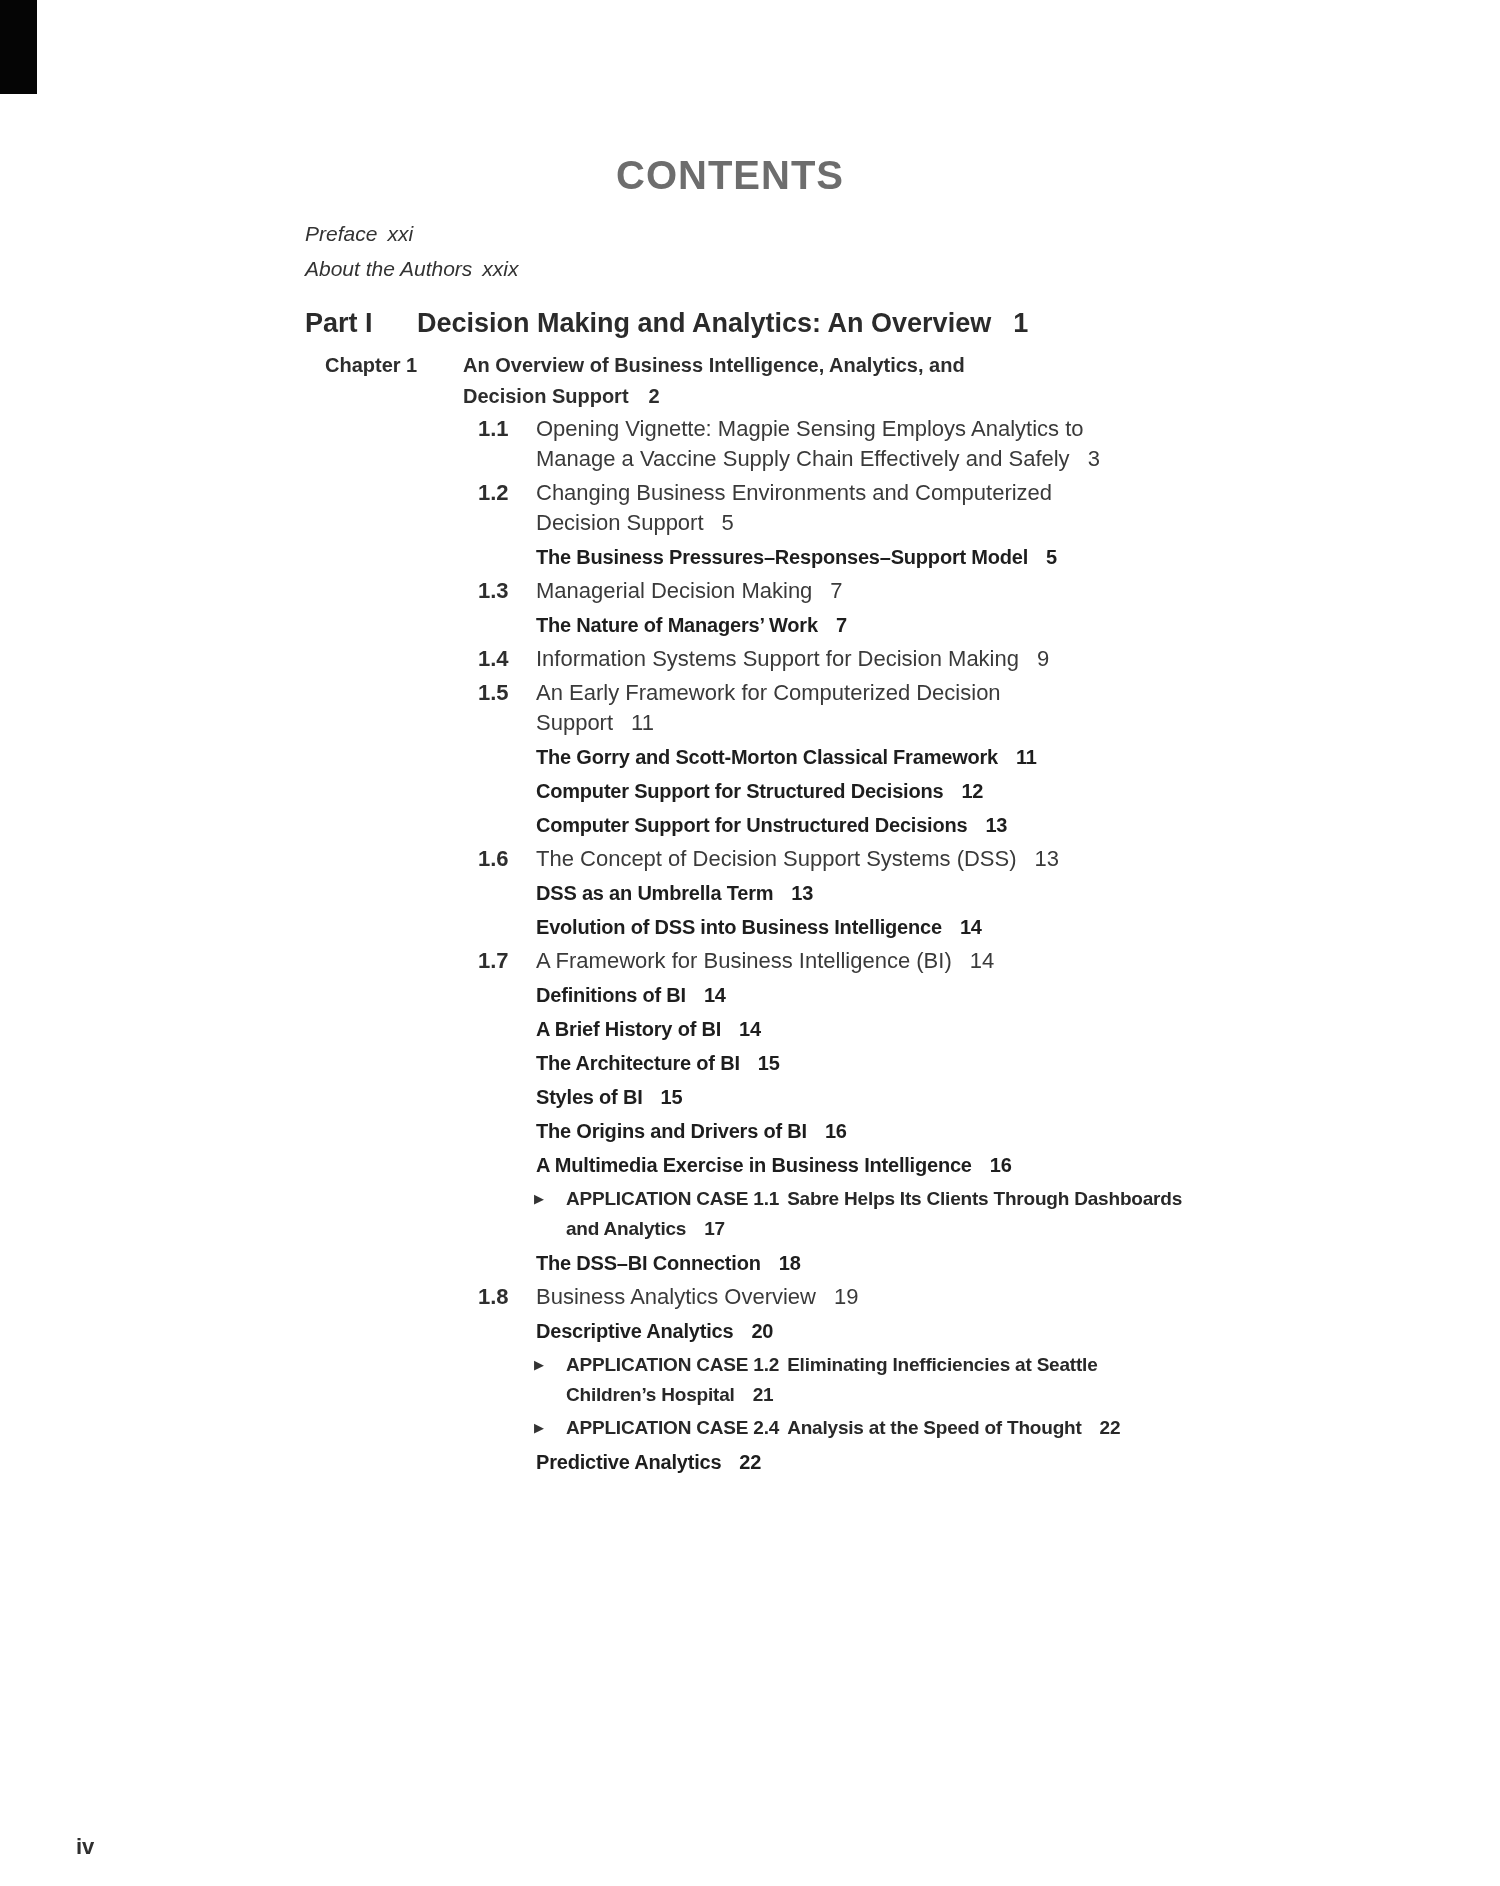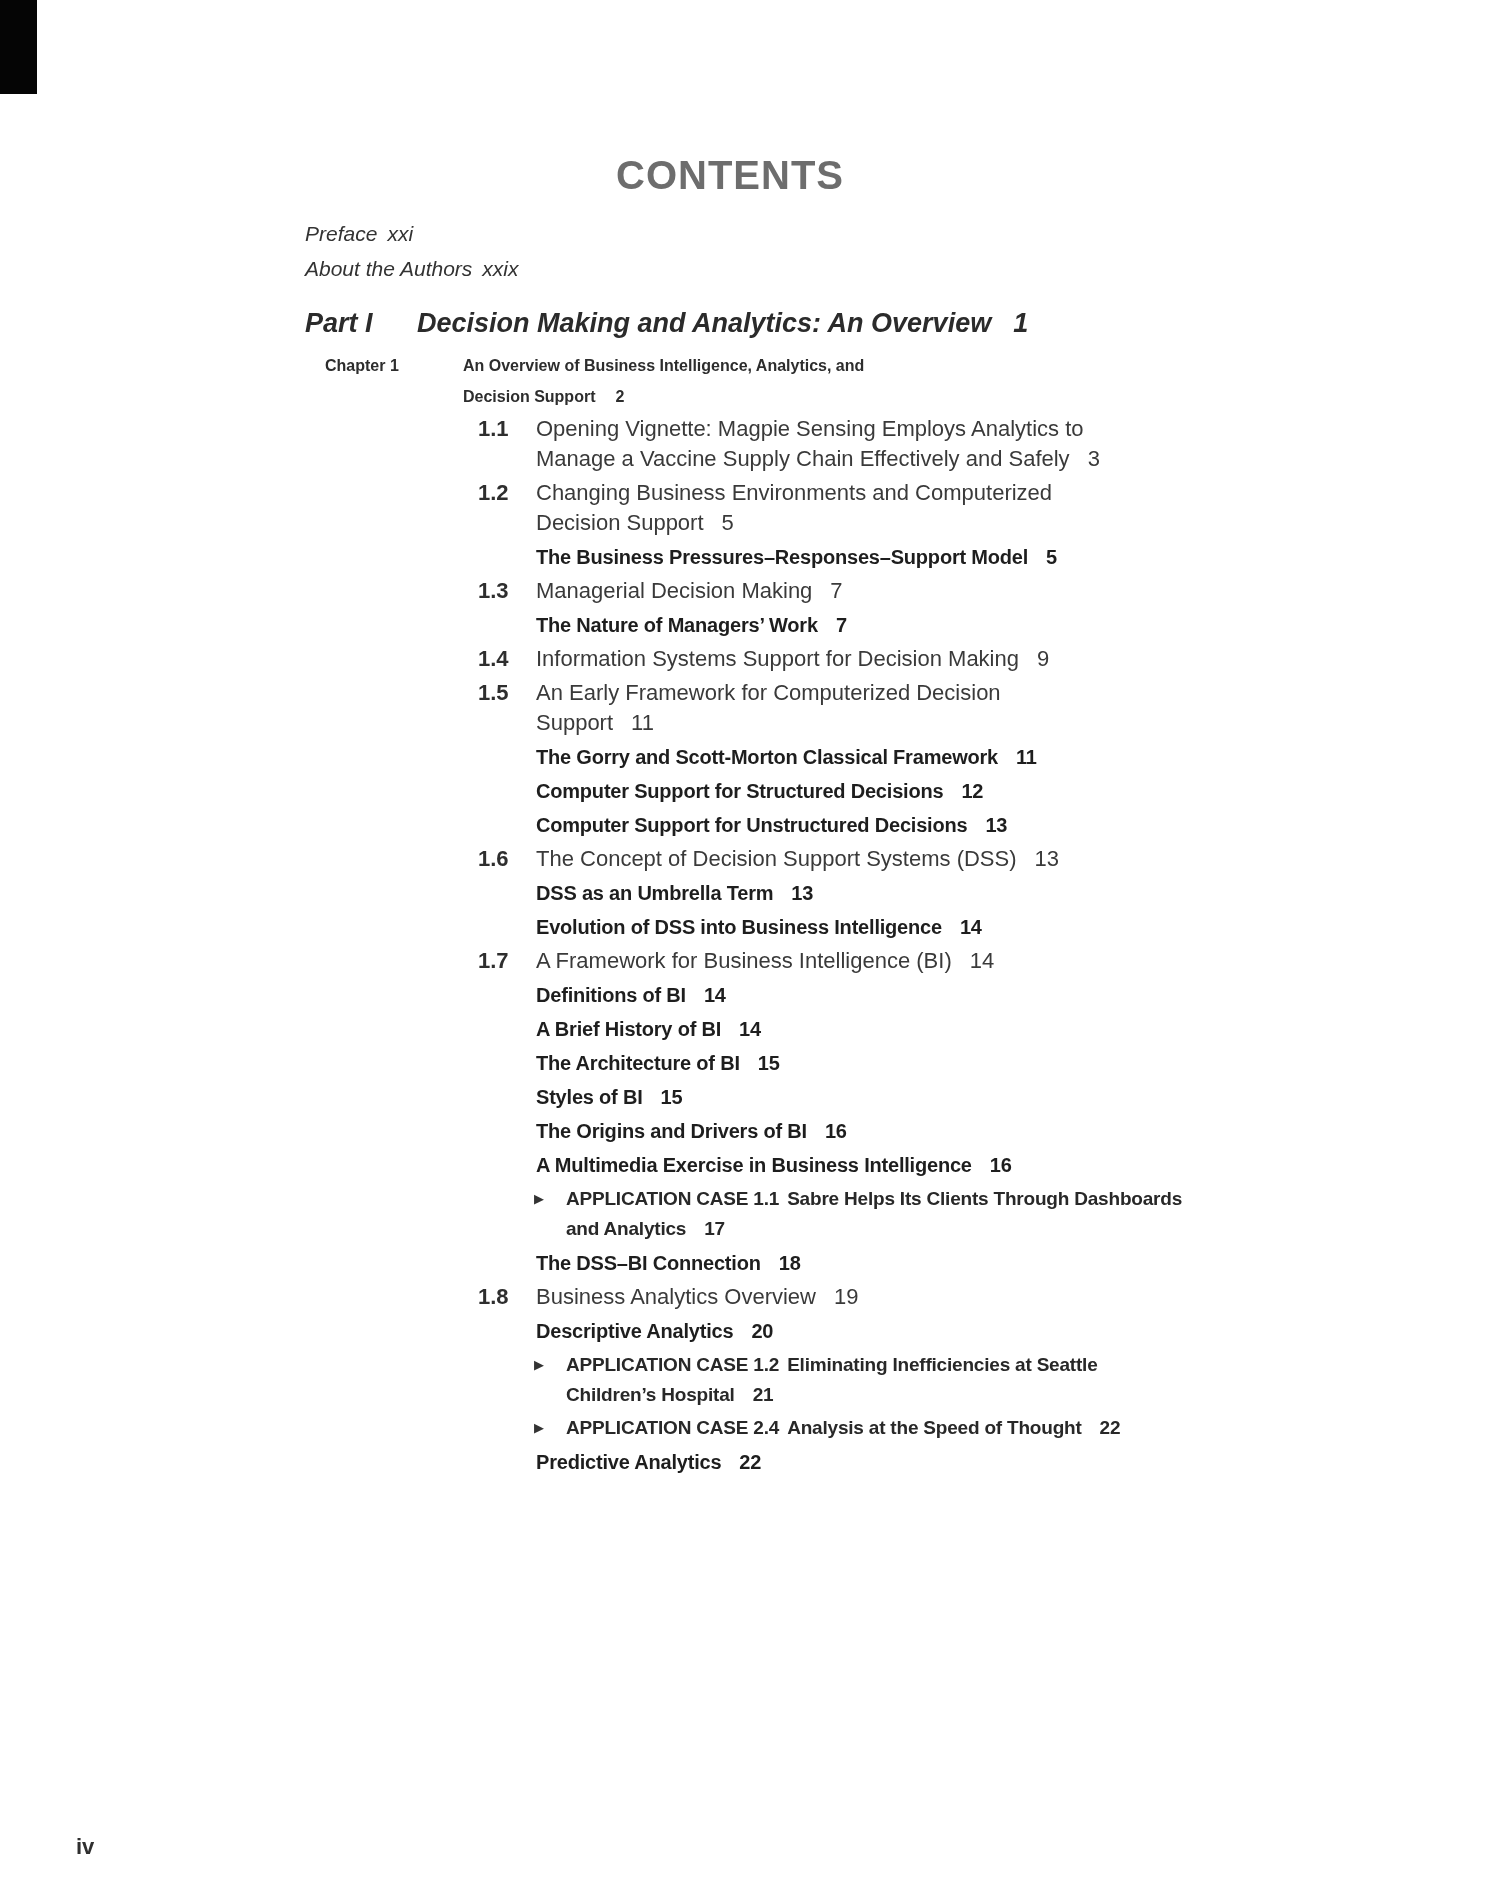--- a/index.html
+++ b/index.html
@@ -8,26 +8,26 @@
   .scan-mark{position:absolute;left:0;top:0;width:37px;height:94px;background:#050505;}
 
   .title{position:absolute;left:0;right:40px;top:126px;text-align:center;
          font-size:40px;font-weight:bold;color:#6d6d6d;letter-spacing:1px;}
 
   .frontmatter{position:absolute;left:305px;top:216px;font-style:italic;
                font-size:21px;color:#333;line-height:35px;}
   .frontmatter .pg{margin-left:10px;font-style:italic;}
 
   .part{position:absolute;left:305px;top:306px;display:flex;
-        font-size:27px;font-weight:bold;color:#2b2b2b;line-height:34px;font-style:italic;}
+        font-size:27px;font-weight:bold;color:#2b2b2b;line-height:34px;}
   .part .part-label{width:112px;flex:none;}
   .part .pg{margin-left:22px;}
 
   .chapter{position:absolute;left:325px;top:350px;display:flex;
-           font-size:16px;font-weight:bold;color:#2d2d2d;line-height:31px;}
+           font-size:20px;font-weight:bold;color:#2d2d2d;line-height:31px;}
   .chapter .chap-label{width:138px;flex:none;}
   .chapter .chap-title{width:700px;}
   .chapter .t{white-space:pre-line;text-align:right;}
   .chapter .pg{margin-left:20px;}
 
   .entries{position:absolute;left:478px;top:410px;width:720px;}
   .entry{position:relative;line-height:30px;}
   .entry .t{white-space:pre-line;}
   .entry .pg{margin-left:18px;}
 

